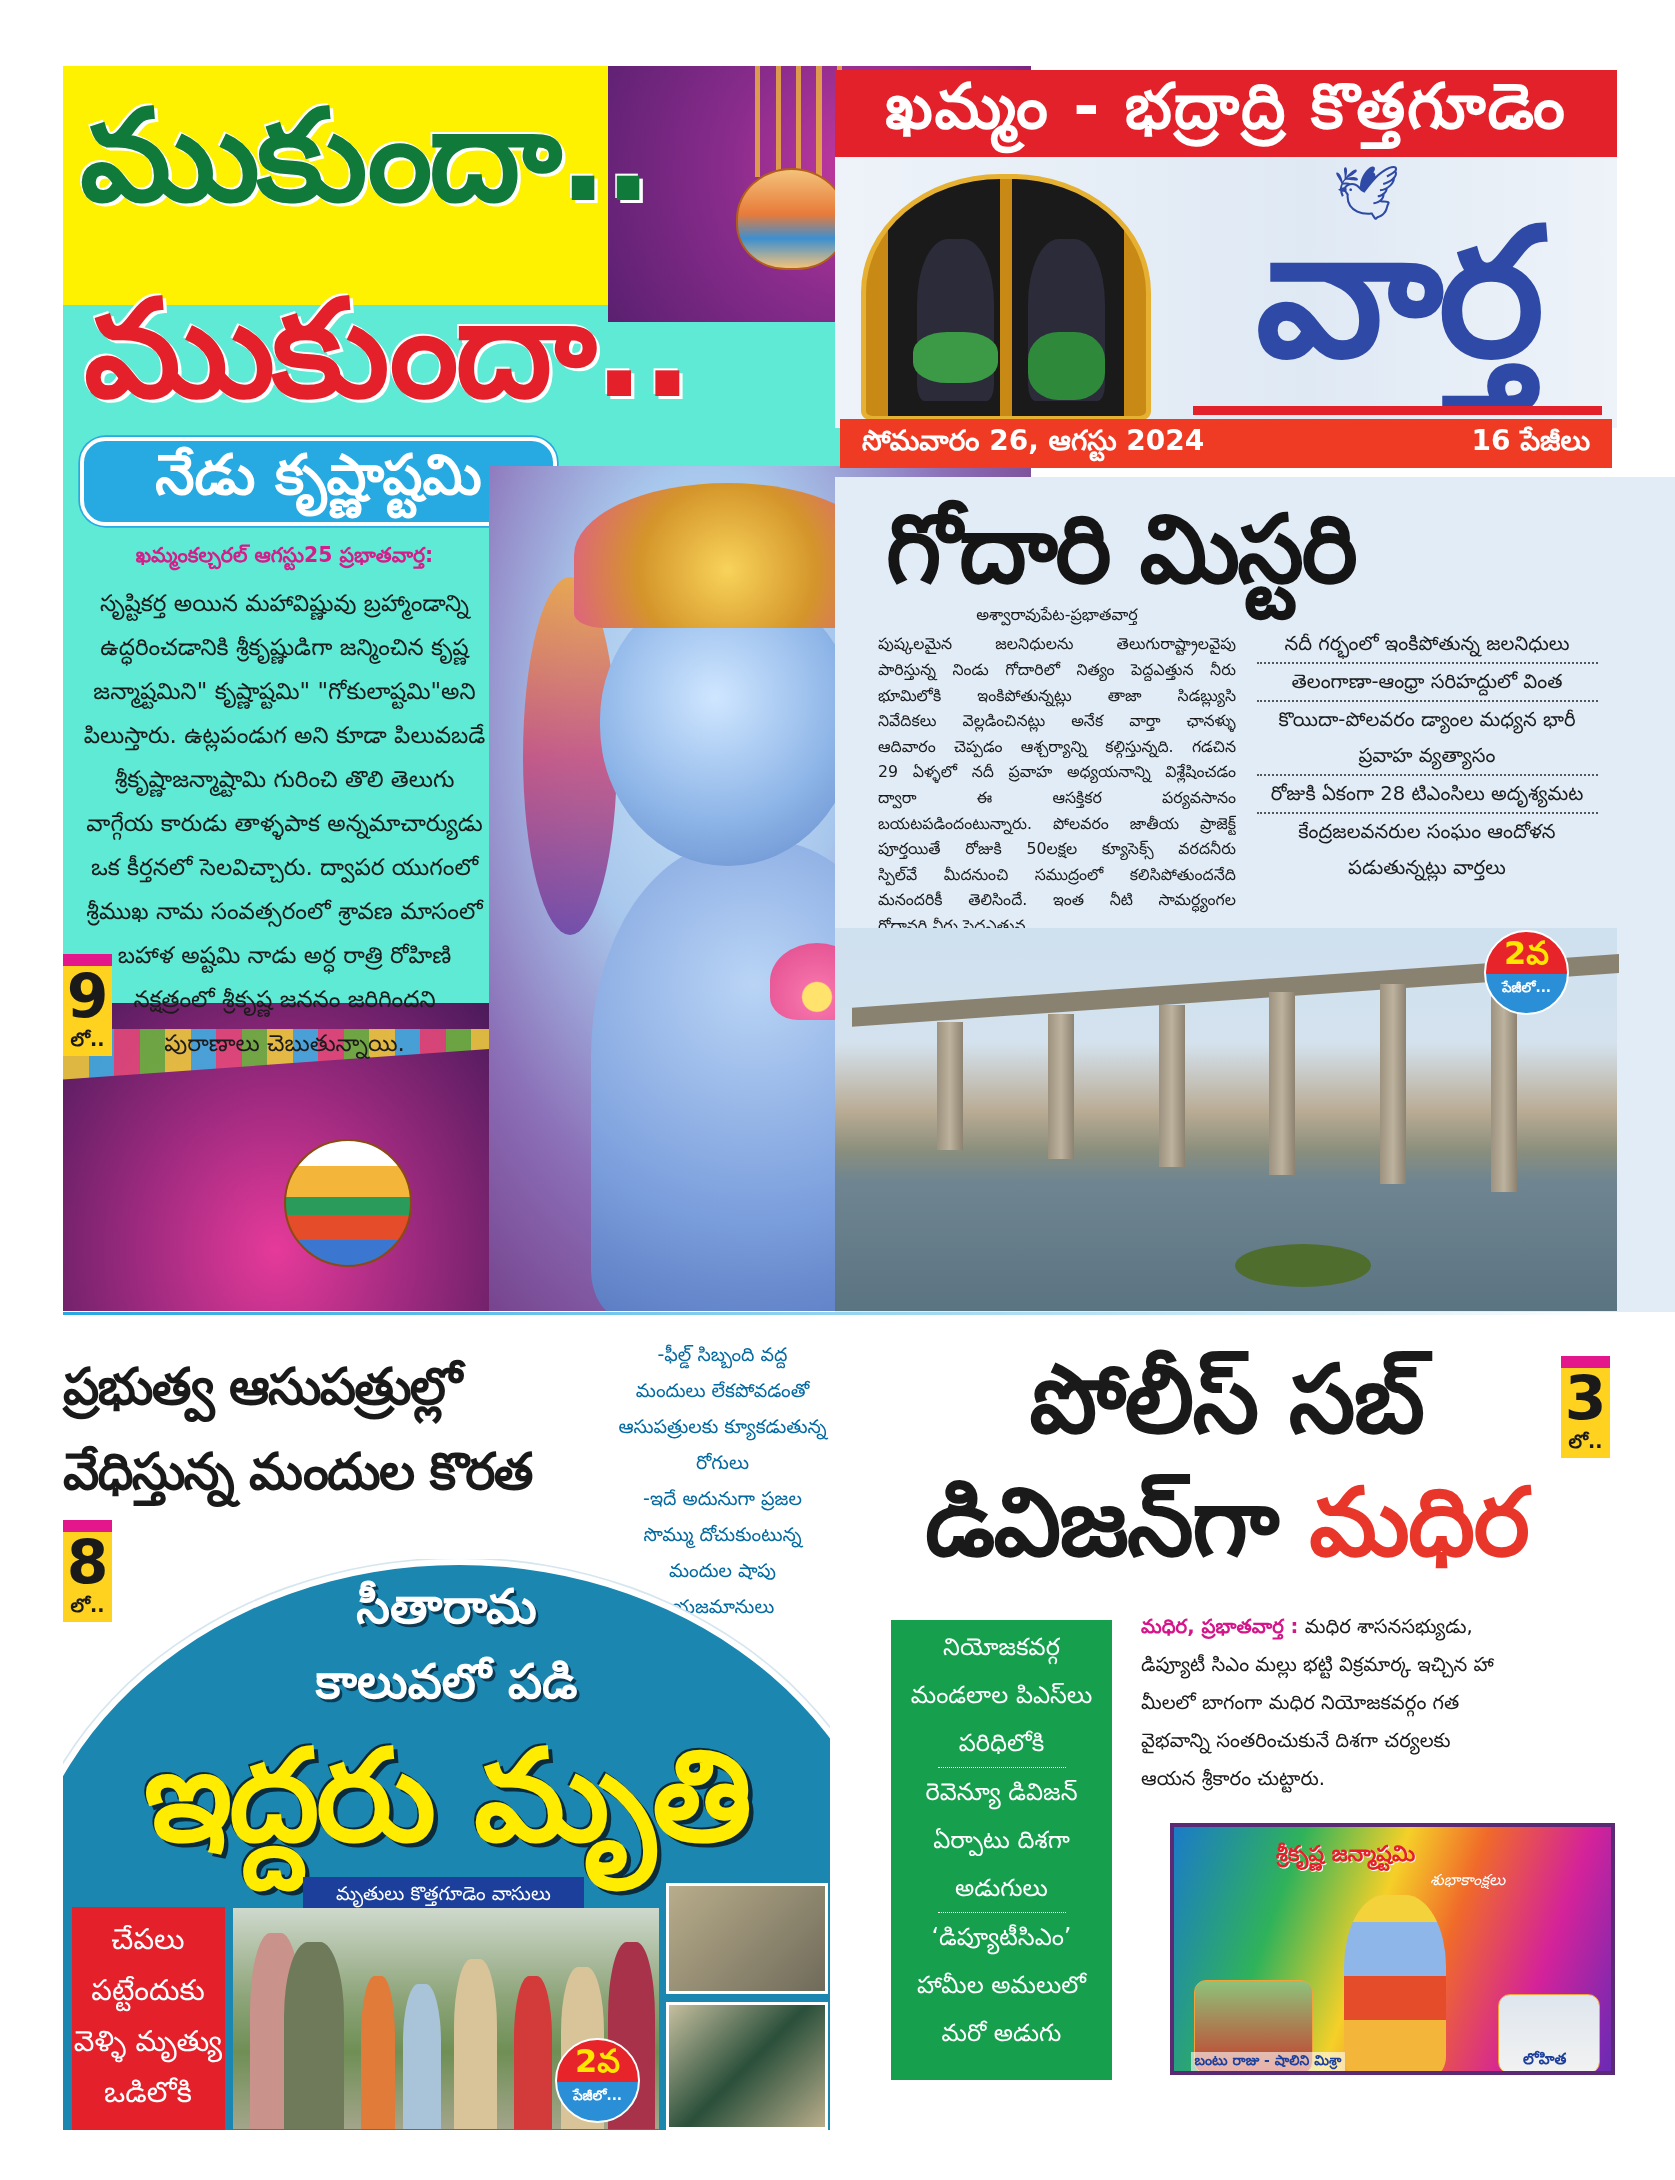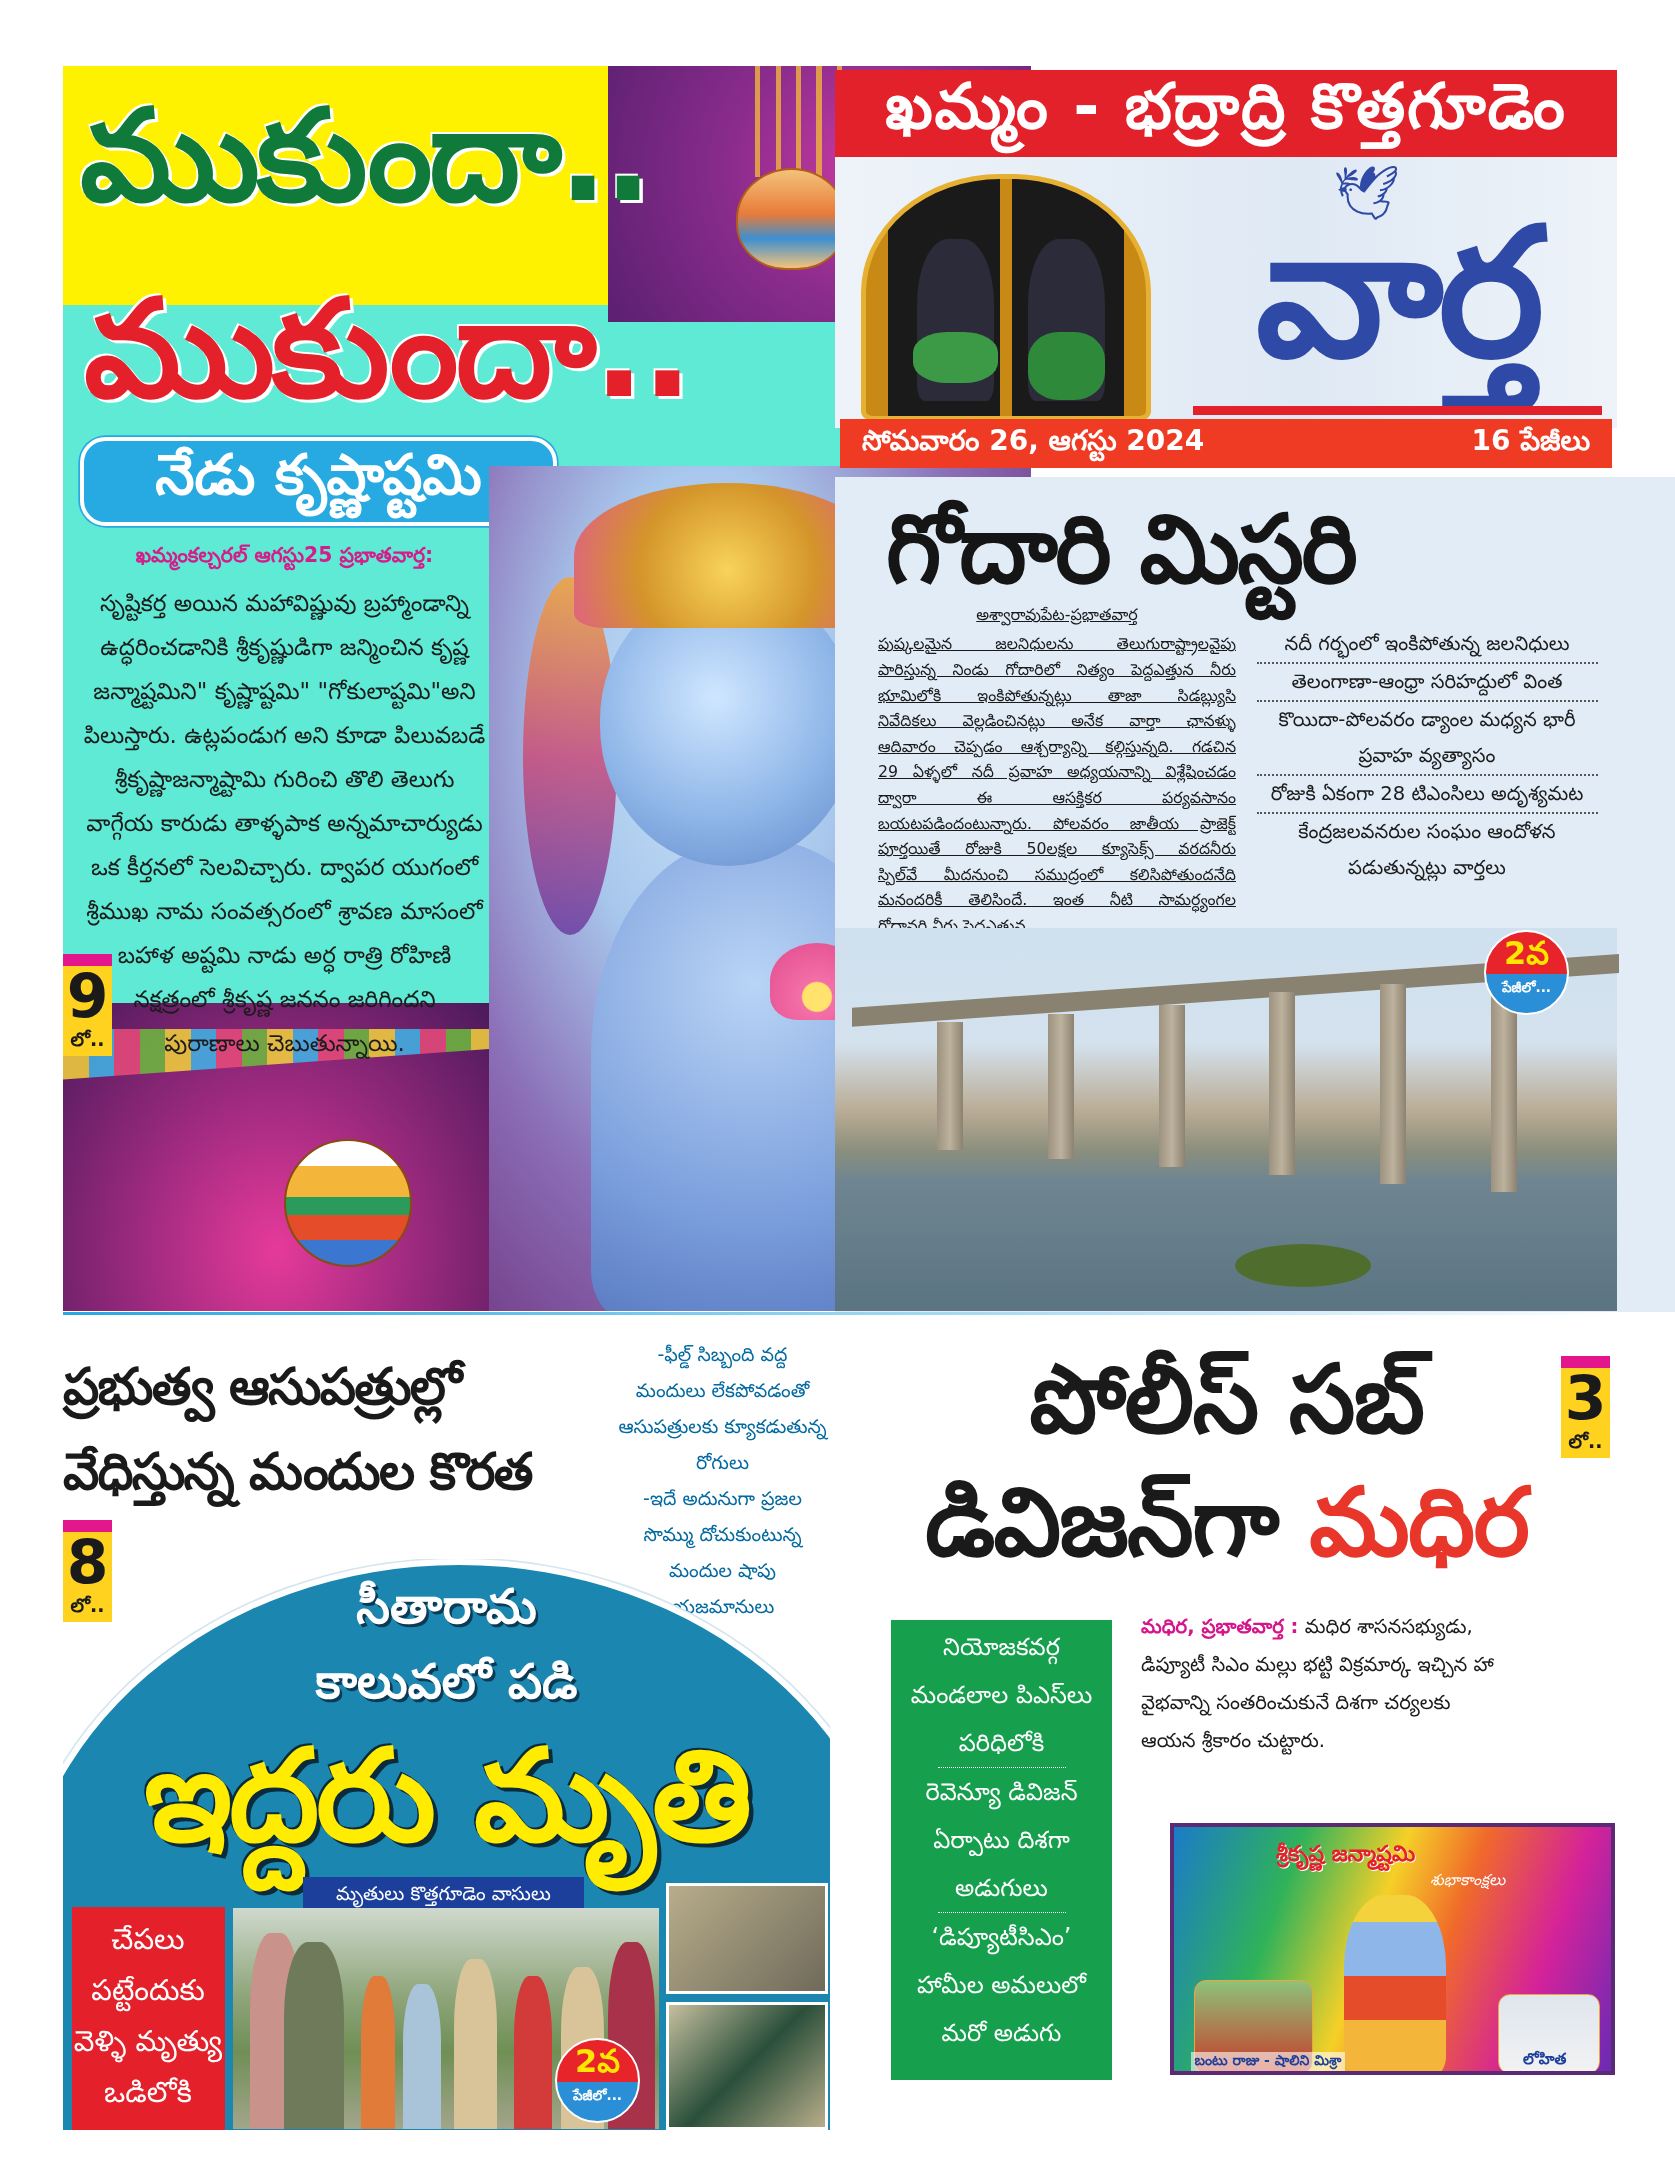--- a/index.html
+++ b/index.html
@@ -69,21 +69,21 @@
   #logo-word { left: 358px; top: 34px; width: 409px; height: 204px; color: #2f4aa6; font-size: 179px; font-weight: bold;
     line-height: 204px; text-align: center; letter-spacing: -5.1px; }
   #dove { left: 498px; top: 5.1px; font-size: 53px; color: #2f4aa6; }
   #logo-underline { left: 358px; top: 249px; width: 409px; height: 8.5px; background: #e3212b; }
   #date-bar { left: 5.1px; top: 349px; width: 772px; height: 49px; background: #ef3b24; color: #fff;
     font-size: 28px; font-weight: bold; display: flex; align-items: center; justify-content: space-between; padding: 0 22px; }
 
   
   #godavari { left: 835px; top: 477px; width: 880px; height: 835px; background: #e1ecf6; overflow: hidden; }
   #god-headline { left: 51px; top: 17px; font-size: 95px; font-weight: bold; letter-spacing: -2.6px; color: #151515; white-space: nowrap; }
-  #god-body { left: 43px; top: 128px; width: 358px; text-decoration: underline; }
+  #god-body { left: 43px; top: 128px; width: 358px; }
   #god-dateline { font-size: 16px; text-align: center; margin-bottom: 3.4px; }
   .god-line { font-size: 15.8px; line-height: 25.6px; text-align: justify; text-align-last: justify; white-space: nowrap; overflow: hidden; }
   .god-line.last { text-align-last: left; }
   #god-points { left: 413px; top: 149px; width: 358px; text-align: center; }
   .god-point { font-size: 19.6px; line-height: 36px; color: #1b1b1b; white-space: nowrap; }
   .god-point.dotted { border-bottom: 2.6px dotted #555; margin: 0 8.5px; }
   #bridge-photo { left: 0; top: 451px; width: 782px; height: 383px;
     background: linear-gradient(#cfe0ee 0%, #d4e2ee 30%, #b9ab94 48%, #8b8f7d 58%, #6f8591 66%, #5b7482 100%); }
   #bridge-deck { left: 17px; top: 477px; width: 767px; height: 19px; background: #8a8270; transform: skewY(-4deg); transform-origin: right; }
   .pillar { position: absolute; width: 25.6px; background: linear-gradient(90deg,#9c927f,#bdb29d,#8c8270); }
@@ -322,20 +322,21 @@
   <span class="hl">మధిర</span>
 </div>
 <div id="flag3" class="abs page-flag">
   <div class="num">3</div>
   <div class="lo">లో..</div>
 </div>
 
 <div id="madhira-text" class="abs">
   <div class="mad-line"><span class="mad-dateline">మధిర, ప్రభాతవార్త :</span> <span>మధిర శాసనసభ్యుడు,</span></div>
   <div class="mad-line">డిప్యూటీ సిఎం మల్లు భట్టి విక్రమార్క ఇచ్చిన హా</div>
+  <div class="mad-line">మీలలో బాగంగా మధిర నియోజకవర్గం గత</div>
   <div class="mad-line">వైభవాన్ని సంతరించుకునే దిశగా చర్యలకు</div>
   <div class="mad-line">ఆయన శ్రీకారం చుట్టారు.</div>
 </div>
 
 <div id="green-box" class="abs">
   <div class="green-line">నియోజకవర్గ</div>
   <div class="green-line">మండలాల పిఎస్‌లు</div>
   <div class="green-line">పరిధిలోకి</div>
   <div class="green-sep"></div>
   <div class="green-line">రెవెన్యూ డివిజన్</div>

